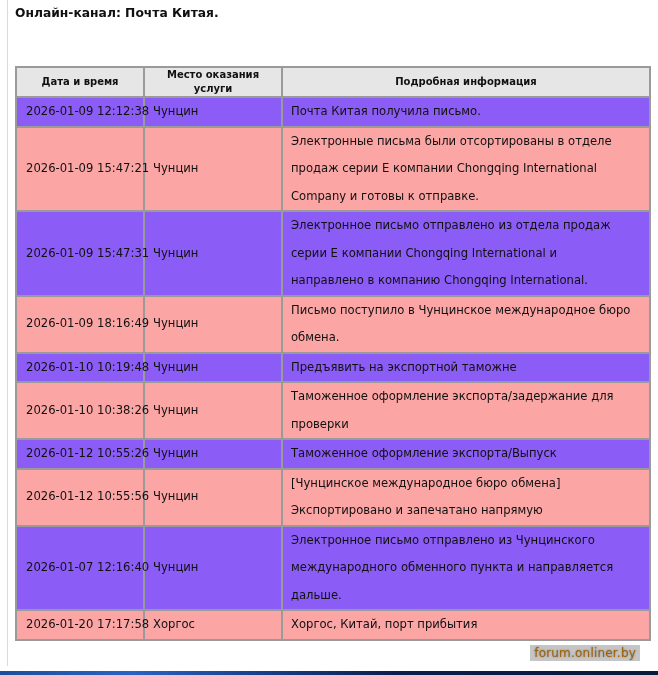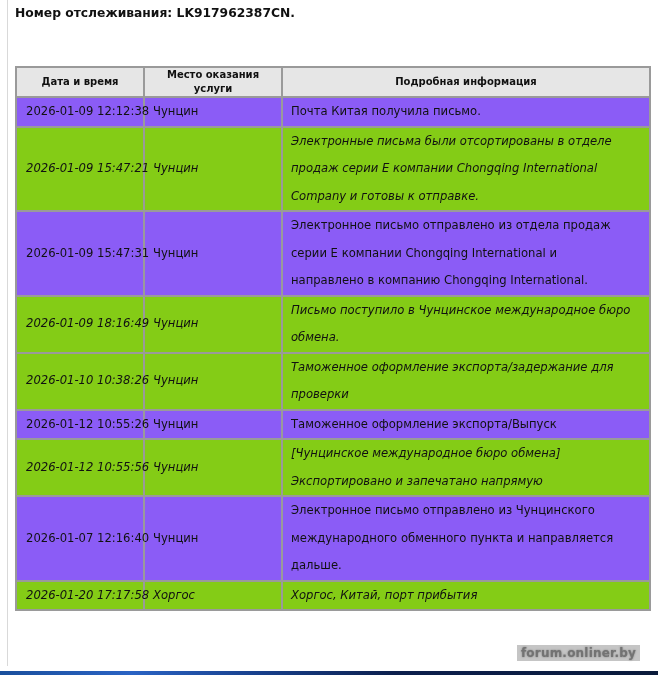--- a/index.html
+++ b/index.html
@@ -60,53 +60,53 @@
     line-height: 27.5px;
     white-space: nowrap;
   }
   table.track td.c-date { padding-left: 9px; padding-right: 2px; }
   table.track td.c-detail {
     white-space: normal;
     padding-left: 8px;
     padding-right: 18px;
   }
   table.track tr.odd td { background: #8b5cf6; }
-  table.track tr.even td { background: #84cc16; font-style: italic; }
+  table.track tr.even td { background: #fca5a5; }
   col.c1 { width: 128px; }
   col.c2 { width: 138px; }
   col.c3 { width: 368px; }
   .watermark {
     position: absolute;
     right: 18px;
     top: 645px;
     font-family: "DejaVu Sans", sans-serif;
-    font-weight: bold;
+    font-weight: normal;
     font-size: 12px;
-    color: #737373;
+    color: #a16207;
     background: rgba(150,150,150,0.55);
     padding: 1px 4px;
     letter-spacing: 0.2px;
     text-shadow: 0 0 2px #777;
   }
   .taskbar {
     position: absolute;
     left: 0;
     top: 671px;
     width: 658px;
     height: 4px;
     background: linear-gradient(90deg, #1a4f9c 0%, #2a63c4 20%, #173f8a 40%, #0c1f4d 60%, #0a1a3a 100%);
   }
 </style>
 </head>
 <body>
 
 <div class="left-rule"></div>
 
 <div class="summary">
-  <div>Номер отслеживания: LK917962387CN.</div>
+  <div>Онлайн-канал: Почта Китая.</div>
 </div>
 
 <table class="track">
   <colgroup>
     <col class="c1">
       <col class="c2">
       <col class="c3">
   </colgroup>
   <thead>
     <tr>
@@ -129,20 +129,25 @@
       <tr class="odd">
         <td class="c-date">2026-01-09 15:47:31</td>
         <td class="c-loc">Чунцин</td>
         <td class="c-detail">Электронное письмо отправлено из отдела продаж серии Е компании Chongqing International и направлено в компанию Chongqing International.</td>
       </tr>
       <tr class="even">
         <td class="c-date">2026-01-09 18:16:49</td>
         <td class="c-loc">Чунцин</td>
         <td class="c-detail">Письмо поступило в Чунцинское международное бюро обмена.</td>
       </tr>
+      <tr class="odd">
+        <td class="c-date">2026-01-10 10:19:48</td>
+        <td class="c-loc">Чунцин</td>
+        <td class="c-detail">Предъявить на экспортной таможне</td>
+      </tr>
       <tr class="even">
         <td class="c-date">2026-01-10 10:38:26</td>
         <td class="c-loc">Чунцин</td>
         <td class="c-detail">Таможенное оформление экспорта/задержание для проверки</td>
       </tr>
       <tr class="odd">
         <td class="c-date">2026-01-12 10:55:26</td>
         <td class="c-loc">Чунцин</td>
         <td class="c-detail">Таможенное оформление экспорта/Выпуск</td>
       </tr>

